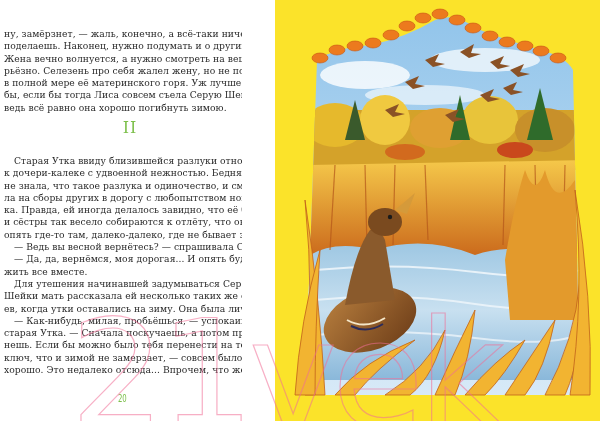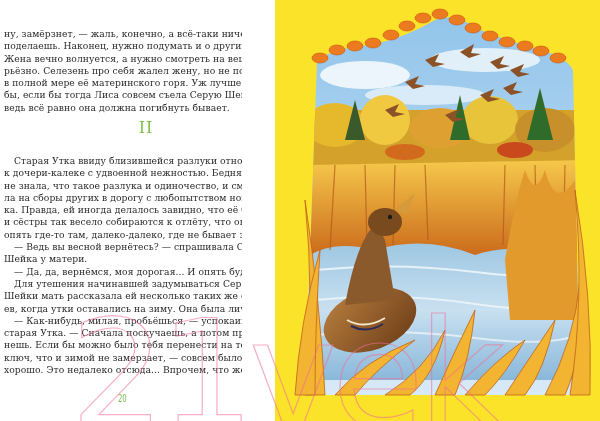--- a/index.html
+++ b/index.html
@@ -2,54 +2,54 @@
 <html><head>
 <meta charset="utf-8">
 <style>
   html, body { margin:0; padding:0; }
   body { width:600px; height:421px; overflow:hidden; background:#ffffff; position:relative; font-family:"DejaVu Serif", serif; }
   .page-left { position:absolute; left:0; top:0; width:275px; height:421px; background:#ffffff; }
   .text-block { position:absolute; left:4px; top:28px; width:238px; font-size:9.2px; line-height:12.3px; color:#2a2a2a; text-align:justify; letter-spacing:0.05px; }
   .line { display:block; white-space:nowrap; overflow:hidden; text-align-last:justify; text-align:justify; }
   .line.last { text-align-last:left; }
   .line.indent { text-indent:10px; }
-  .chapter { position:absolute; left:0; width:260px; top:118px; text-align:center; color:#7cbf4a; font-size:16px; letter-spacing:1px;margin-left:16px; }
+  .chapter { position:absolute; left:0; width:260px; top:118px; text-align:center; color:#7cbf4a; font-size:16px; letter-spacing:1px; }
   .block2 { top:155px; }
   .pageno { position:absolute; left:116px; top:392px; color:#7cbf4a; font-family:"DejaVu Sans Condensed","DejaVu Sans", sans-serif; font-size:11px; transform:scaleX(0.7); }
   .page-right { position:absolute; left:275px; top:0; width:325px; height:421px; background:#fbe32a; overflow:hidden; }
   .illus { position:absolute; left:0; top:0; width:325px; height:421px; }
   .watermark { position:absolute; left:70px; top:300px; font-family:"DejaVu Sans", sans-serif; font-size:150px; line-height:150px; color:transparent; -webkit-text-stroke:1.2px rgba(240,110,150,0.55); letter-spacing:-6px; pointer-events:none; white-space:nowrap; }
 </style>
 </head>
 <body>
 
 <div class="page-left">
   <div class="text-block">
     <span class="line">ну, замёрзнет, — жаль, конечно, а всё-таки ничего не</span>
     <span class="line">поделаешь. Наконец, нужно подумать и о других детях.</span>
     <span class="line">Жена вечно волнуется, а нужно смотреть на вещи се-</span>
     <span class="line">рьёзно. Селезень про себя жалел жену, но не понимал</span>
     <span class="line">в полной мере её материнского горя. Уж лучше было</span>
     <span class="line">бы, если бы тогда Лиса совсем съела Серую Шейку, —</span>
-    <span class="line last">ведь всё равно она должна погибнуть бывает.</span>
+    <span class="line last">ведь всё равно она хорошо погибнуть зимою.</span>
   </div>
 
   <div class="chapter">II</div>
 
   <div class="text-block block2">
     <span class="line indent">Старая Утка ввиду близившейся разлуки относилась</span>
     <span class="line">к дочери-калеке с удвоенной нежностью. Бедняжка ещё</span>
     <span class="line">не знала, что такое разлука и одиночество, и смотре-</span>
     <span class="line">ла на сборы других в дорогу с любопытством нович-</span>
     <span class="line">ка. Правда, ей иногда делалось завидно, что её братья</span>
     <span class="line">и сёстры так весело собираются к отлёту, что они будут</span>
     <span class="line last">опять где-то там, далеко-далеко, где не бывает зимы.</span>
     <span class="line indent">— Ведь вы весной вернётесь? — спрашивала Серая</span>
-    <span class="line last">Шейка у матери.</span>
     <span class="line indent">— Да, да, вернёмся, моя дорогая... И опять будем</span>
+    <span class="line last">жить все вместе.</span>
     <span class="line indent">Для утешения начинавшей задумываться Серой</span>
     <span class="line">Шейки мать рассказала ей несколько таких же случа-</span>
     <span class="line">ев, когда утки оставались на зиму. Она была лично</span>
     <span class="line indent">— Как-нибудь, милая, пробьёшься, — успокаивала</span>
     <span class="line">старая Утка. — Сначала поскучаешь, а потом привык-</span>
     <span class="line">нешь. Если бы можно было тебя перенести на тёплый</span>
     <span class="line">ключ, что и зимой не замерзает, — совсем было бы</span>
     <span class="line">хорошо. Это недалеко отсюда... Впрочем, что же и</span>
   </div>
 

